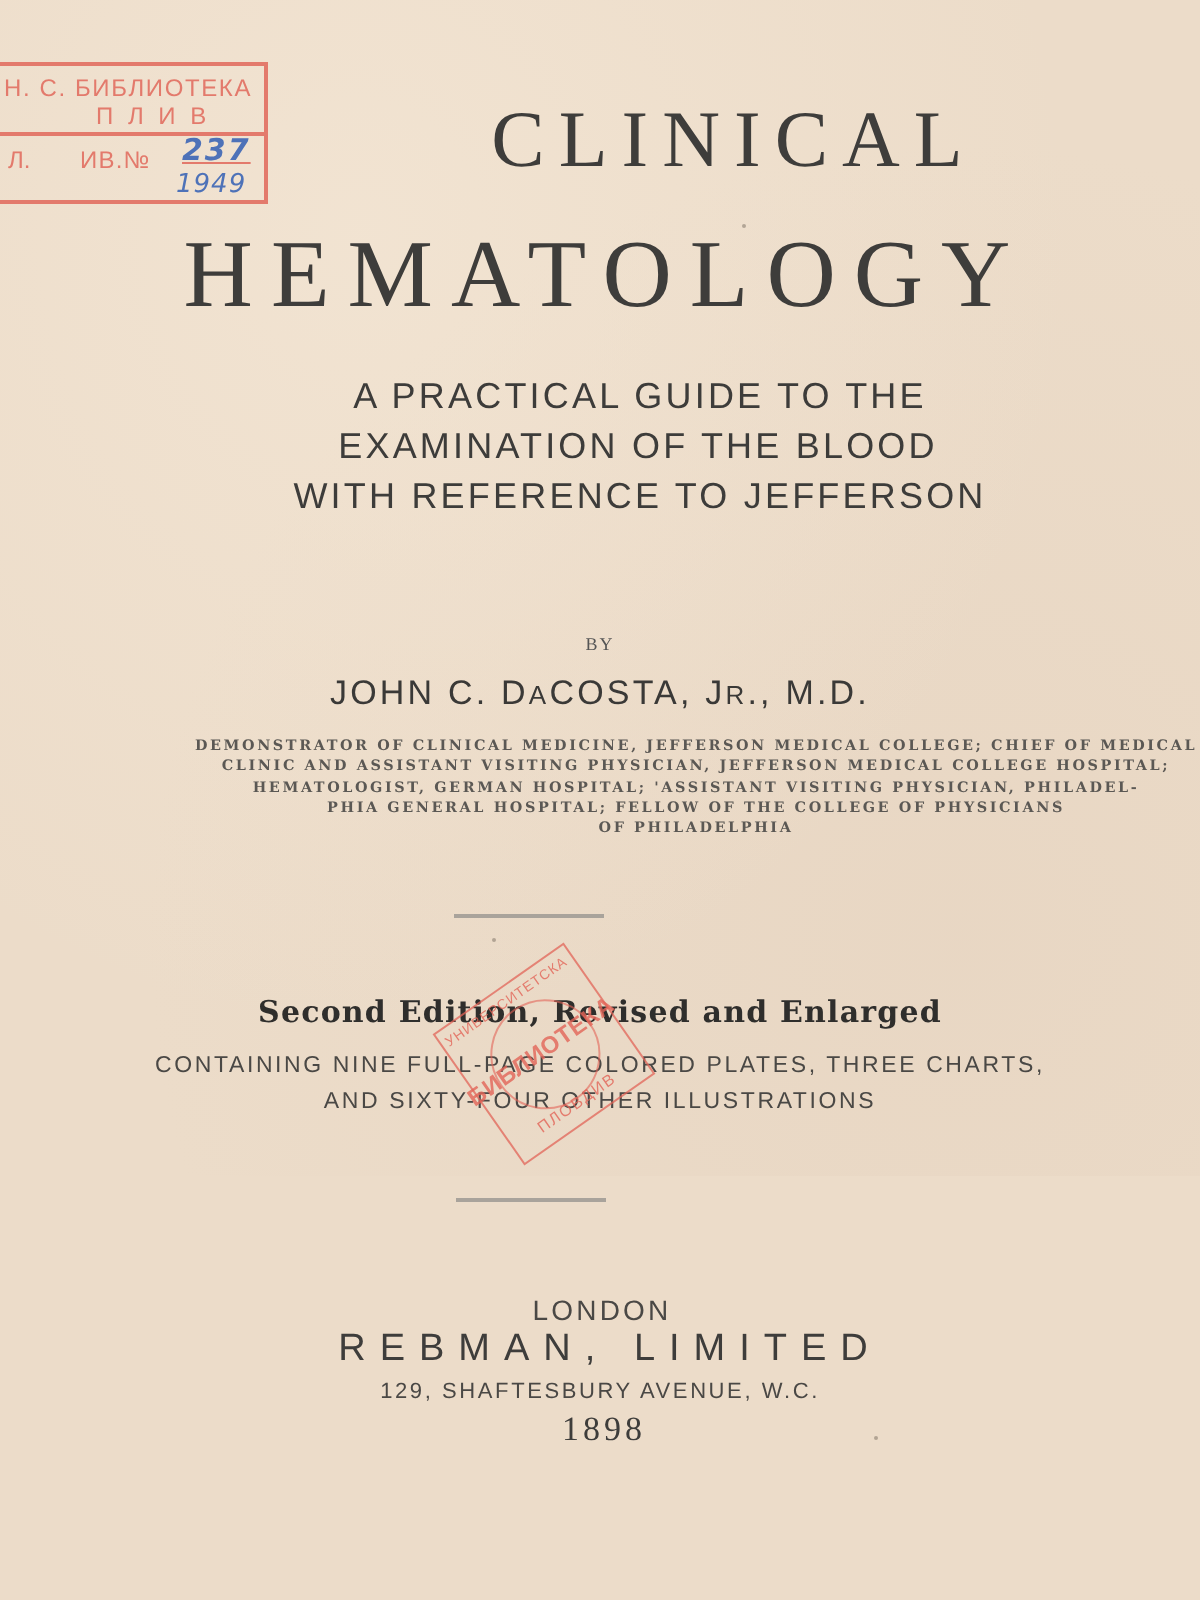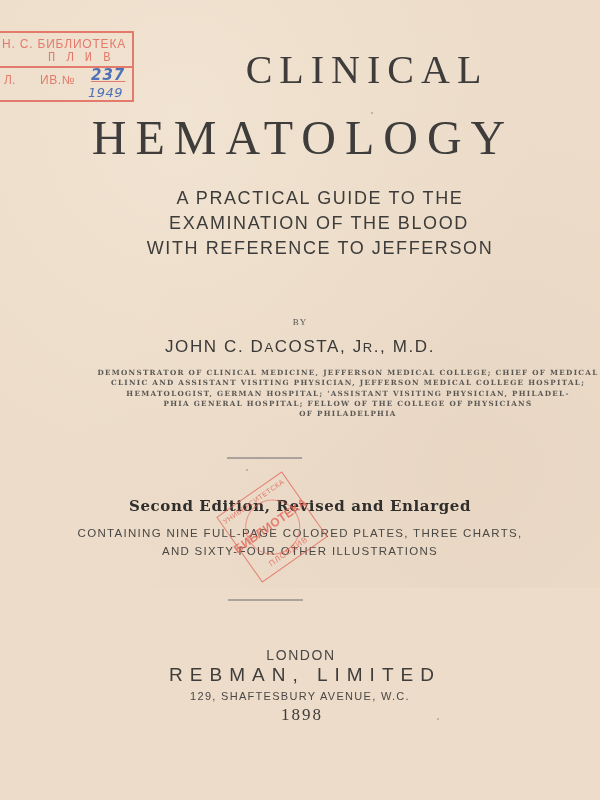--- a/index.html
+++ b/index.html
@@ -47,21 +47,21 @@
   .year { top: 705px; font-size: 17px; letter-spacing: 2px; color: #3e3d3b; padding-left: 4px; box-sizing: border-box; }
 
   
   .stamp {
     position: absolute; left: -4px; top: 31px; width: 138px; height: 71px;
     border: 2px solid #e37a6c; box-sizing: border-box;
     font-family: "Liberation Sans", "DejaVu Sans", sans-serif; color: #e37a6c;
   }
   .stamp .divider { position: absolute; left: 0; right: 0; top: 33px; height: 0; border-top: 2px solid #e37a6c; }
   .stamp .l1 { position: absolute; left: 4px; top: 4px; font-size: 12px; letter-spacing: 0.8px; white-space: nowrap; }
-  .stamp .l2 { position: absolute; left: 50px; top: 18px; font-size: 12px; letter-spacing: 2px; white-space: nowrap; font-family: Liberation Mono, monospace; }
+  .stamp .l2 { position: absolute; left: 50px; top: 18px; font-size: 12px; letter-spacing: 2px; white-space: nowrap; }
   .stamp .l3 { position: absolute; left: 42px; top: 40px; font-size: 12px; letter-spacing: 0.6px; white-space: nowrap; }
   .stamp .l0 { position: absolute; left: 6px; top: 40px; font-size: 12px; }
   .stamp .hw1 { position: absolute; left: 93px; top: 33px; font-family: "DejaVu Sans", sans-serif; font-size: 15px; font-style: italic; font-weight: bold; color: #4e72b8; letter-spacing: 1px; text-decoration: underline; text-decoration-color: #e37a6c; }
   .stamp .hw2 { position: absolute; left: 90px; top: 52px; font-family: "DejaVu Sans", sans-serif; font-size: 13px; font-style: italic; color: #4e72b8; letter-spacing: 0.5px; }
 
   
   .stamp2 {
     position: absolute; left: 232px; top: 487px; width: 80px; height: 80px;
     transform: rotate(-35deg);
     border: 1.5px solid rgba(226,100,88,0.75); box-sizing: border-box;

